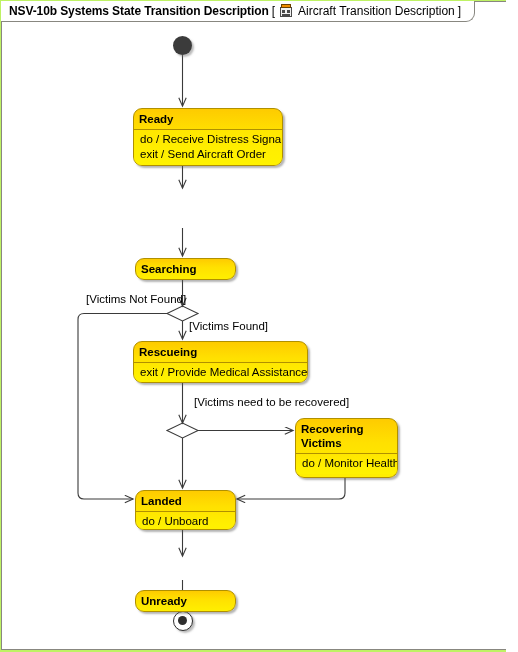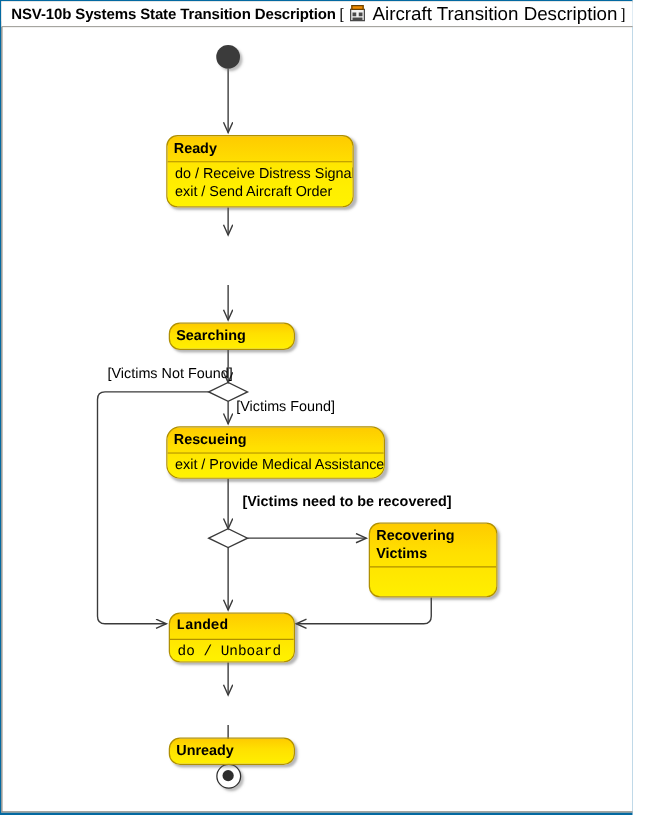--- a/index.html
+++ b/index.html
@@ -7,21 +7,21 @@
     padding: 0;
     background: #ffffff;
   }
   body {
     font-family: "Liberation Sans", sans-serif;
   }
   #frame {
     position: relative;
     width: 506px;
     height: 652px;
-    background: #0369a1;
+    background: #bef264;
     box-sizing: border-box;
     overflow: hidden;
   }
   
   #diagram-border {
     position: absolute;
     left: 1px;
     top: 1px;
     width: 515px;
     height: 649px;
@@ -51,21 +51,21 @@
     color: #000000;
     letter-spacing: -0.1px;
   }
   #title-tab-bracket-open,
   #title-tab-bracket-close {
     font-size: 12px;
     color: #000000;
     margin: 0 3px;
   }
   #title-tab-sub {
-    font-size: 15px;
+    font-size: 12px;
     color: #000000;
   }
   .tab-icon {
     display: inline-block;
     width: 15px;
     height: 14px;
     position: relative;
     margin: 0 4px 0 1px;
     vertical-align: middle;
   }
@@ -245,50 +245,53 @@
     </g>
   </svg>
 
   <div id="initial-node"></div>
   <div id="final-node">
     <span class="inner-dot"></span>
   </div>
 
   <div class="guard" style="left:70px; top:293px;padding-left:16px;">[Victims Not Found]</div>
   <div class="guard" style="left:189px; top:320px;">[Victims Found]</div>
-  <div class="guard" style="left:194px; top:396px;font-weight:bold;">[Victims need to be recovered]</div>
+  <div class="guard" style="left:194px; top:396px;">[Victims need to be recovered]</div>
 
   <div class="state compartment" style="left:133px; top:108px; width:150px; height:58px;">
     <div class="state-title">Ready</div>
     <div class="state-body">
       <div class="state-line">do / Receive Distress Signal</div>
       <div class="state-line">exit / Send Aircraft Order</div>
     </div>
   </div>
 
 
   <div class="state" style="left:135px; top:258px; width:101px; height:22px;">
     <div class="state-title">Searching</div>
   </div>
 
-  <div class="state compartment" style="left:133px; top:341px; width:175px; height:42px;border-radius:11px;">
+  <div class="state compartment" style="left:133px; top:341px; width:175px; height:42px;">
     <div class="state-title">Rescueing</div>
     <div class="state-body">
       <div class="state-line">exit / Provide Medical Assistance</div>
     </div>
   </div>
 
   <div class="state compartment" style="left:295px; top:418px; width:103px; height:60px;">
     <div class="state-title">
       <span>Recovering</span><br>
       <span>Victims</span>
     </div>
-  </div>
-
-  <div class="state compartment" style="left:135px; top:490px; width:101px; height:40px;font-family:Liberation Mono, monospace;">
+    <div class="state-body">
+      <div class="state-line">do / Monitor Health</div>
+    </div>
+  </div>
+
+  <div class="state compartment" style="left:135px; top:490px; width:101px; height:40px;">
     <div class="state-title">Landed</div>
     <div class="state-body">
       <div class="state-line">do / Unboard</div>
     </div>
   </div>
 
   <div class="state" style="left:135px; top:590px; width:101px; height:22px;">
     <div class="state-title">Unready</div>
   </div>
 

